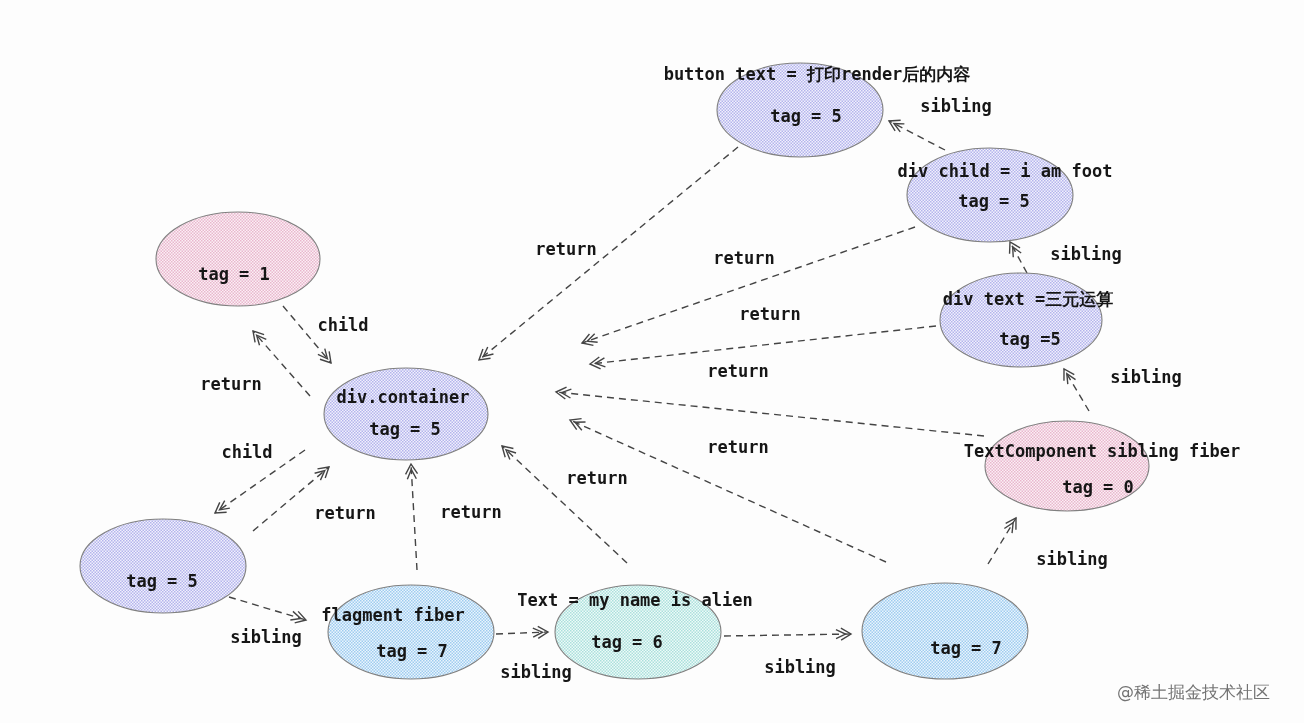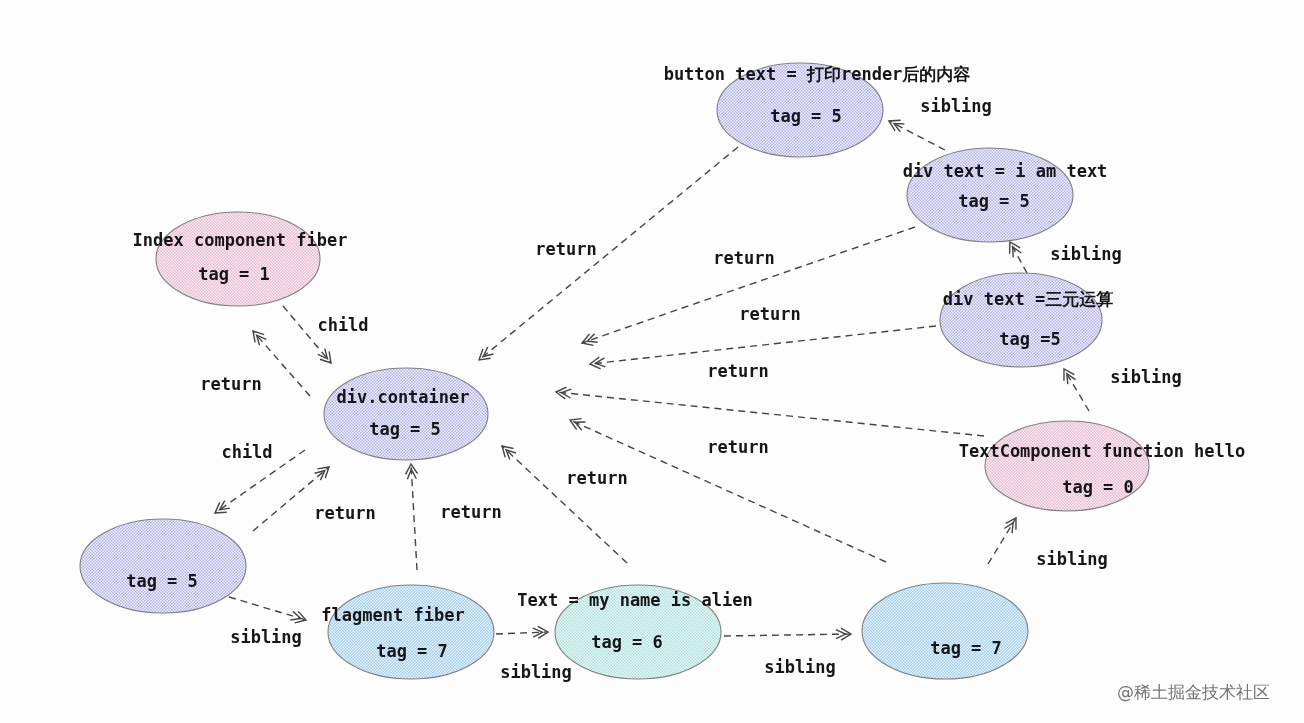--- a/index.html
+++ b/index.html
@@ -76,30 +76,29 @@
       <ellipse cx="163" cy="566" rx="83" ry="47" fill="url(#pat-lav)"></ellipse>
       <ellipse cx="411" cy="632" rx="83" ry="47" fill="url(#pat-blue)"></ellipse>
       <ellipse cx="638" cy="632" rx="83" ry="47" fill="url(#pat-cyan)"></ellipse>
       <ellipse cx="945" cy="631" rx="83" ry="48" fill="url(#pat-blue)"></ellipse>
     </g>
   </svg>
 
   <div class="lbl" style="left:817px;top:74px;">button text = 打印render后的内容</div>
   <div class="lbl" style="left:806px;top:116px;">tag = 5</div>
 
-  <div class="lbl" style="left:1005px;top:171px;">div text =  i am text</div>
+  <div class="lbl" style="left:1005px;top:171px;">div child =  i am foot</div>
   <div class="lbl" style="left:994px;top:201px;">tag = 5</div>
 
   <div class="lbl" style="left:1028px;top:299px;">div text =三元运算</div>
   <div class="lbl" style="left:1030px;top:339px;">tag =5</div>
 
-  <div class="lbl" style="left:1102px;top:451px;">TextComponent  function hello</div>
+  <div class="lbl" style="left:1102px;top:451px;">TextComponent  sibling fiber</div>
   <div class="lbl" style="left:1077px;top:487px;margin-left:21px;">tag = 0</div>
 
-  <div class="lbl" style="left:240px;top:240px;">Index component fiber</div>
   <div class="lbl" style="left:234px;top:274px;">tag = 1</div>
 
   <div class="lbl" style="left:403px;top:397px;">div.container</div>
   <div class="lbl" style="left:405px;top:429px;">tag = 5</div>
 
   <div class="lbl" style="left:162px;top:581px;">tag = 5</div>
 
   <div class="lbl" style="left:393px;top:615px;">flagment fiber</div>
   <div class="lbl" style="left:412px;top:651px;">tag = 7</div>
 

